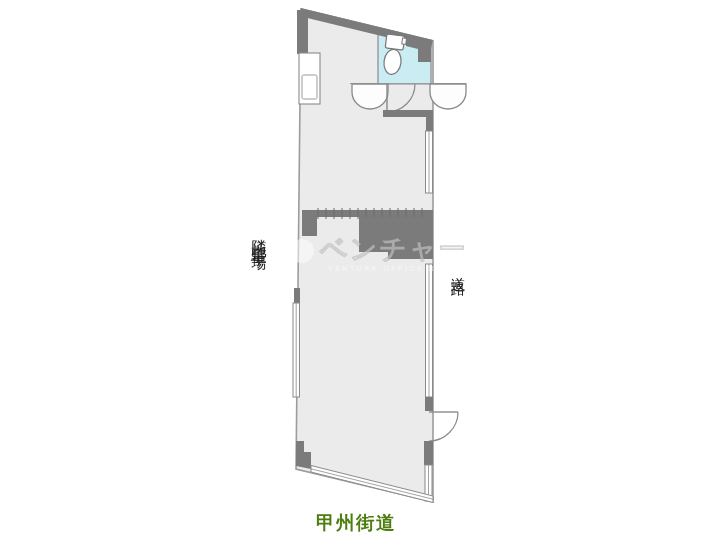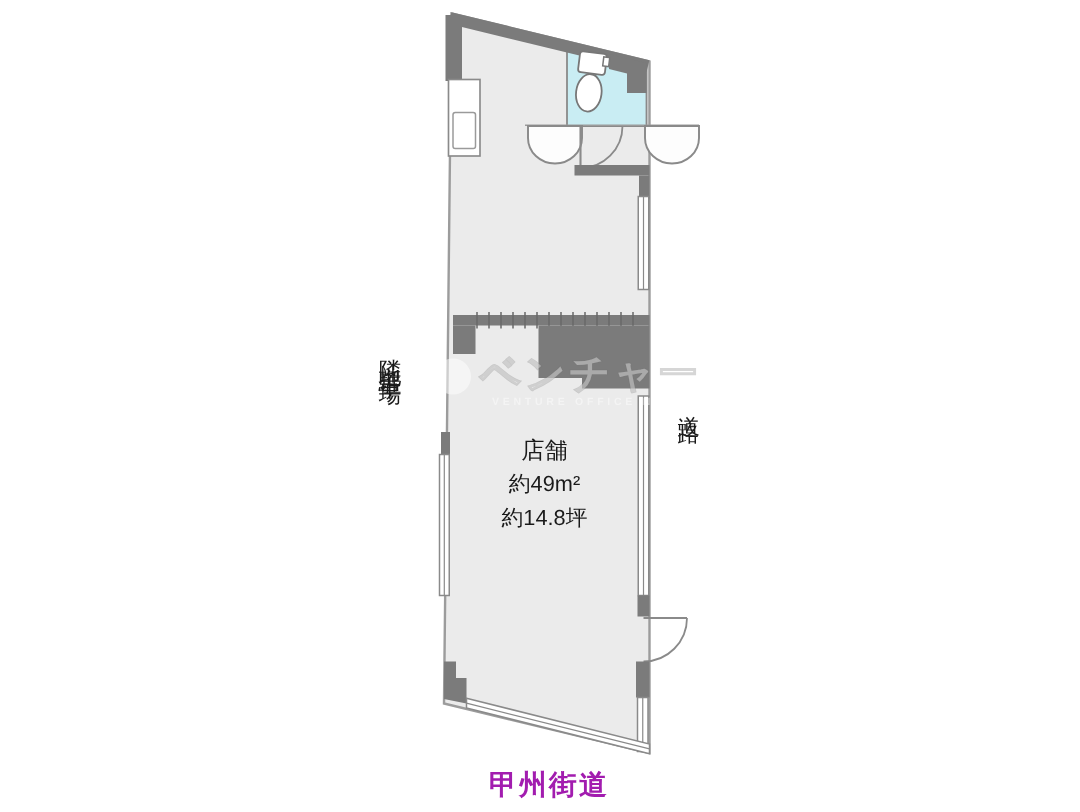--- a/index.html
+++ b/index.html
@@ -15,21 +15,21 @@
   }
   .room-info .room-name{font-size:15.5px;}
   .vtext{
     writing-mode:vertical-rl;text-orientation:upright;
     font-size:15px;letter-spacing:4px;color:#1a1a1a;font-weight:500;
   }
   .v-left{left:249px;top:227px;height:110px;}
   .v-right{left:448px;top:265px;height:48px;}
   .road-bottom{
     left:316px;top:510px;font-size:18.5px;letter-spacing:1.5px;
-    color:#a21caf;font-weight:600;margin-left:10px;
+    color:#4d7c0f;font-weight:600;
   }
   .watermark{
     position:absolute;left:290px;top:227px;width:200px;
     color:rgba(255,255,255,0.52);
     -webkit-text-stroke:1px rgba(120,120,120,0.30);
     pointer-events:none;
   }
   .wm-row{display:flex;align-items:flex-end;}
   .wm-logo{
     width:24px;height:24px;border-radius:50%;
@@ -115,25 +115,20 @@
       <rect x="425" y="465" width="7" height="36" fill="#ffffff" stroke="#8a8a8a" stroke-width="1"></rect>
       <line x1="428.5" y1="465" x2="428.5" y2="501" stroke="#8a8a8a" stroke-width="0.8"></line>
     </g>
 
     <g>
       <path d="M311,465.5 L433,496 L433,502.5 L311,472 Z" fill="#ffffff" stroke="#8a8a8a" stroke-width="1"></path>
       <line x1="311" y1="468.8" x2="433" y2="499.2" stroke="#8a8a8a" stroke-width="0.8"></line>
     </g>
   </svg>
 
-  <div class="txt room-info">
-    <div class="room-name">店舗</div>
-    <div>約49m²</div>
-    <div>約14.8坪</div>
-  </div>
 
   <div class="txt vtext v-left">隣地駐車場</div>
   <div class="txt vtext v-right">道路</div>
   <div class="txt road-bottom">甲州街道</div>
 
   <div class="watermark">
     <div class="wm-row">
       <div class="wm-logo"></div>
       <div>
         <div class="wm-text">ベンチャー</div>

